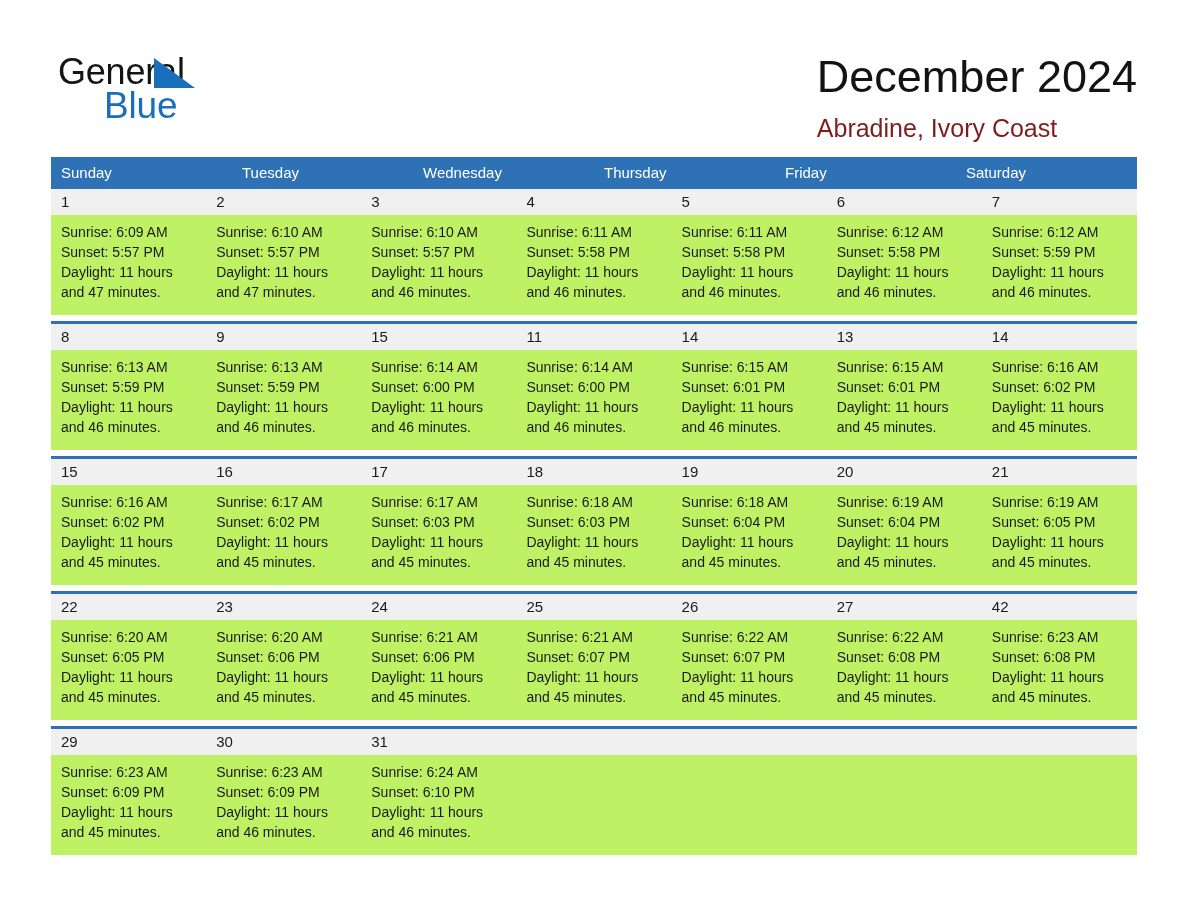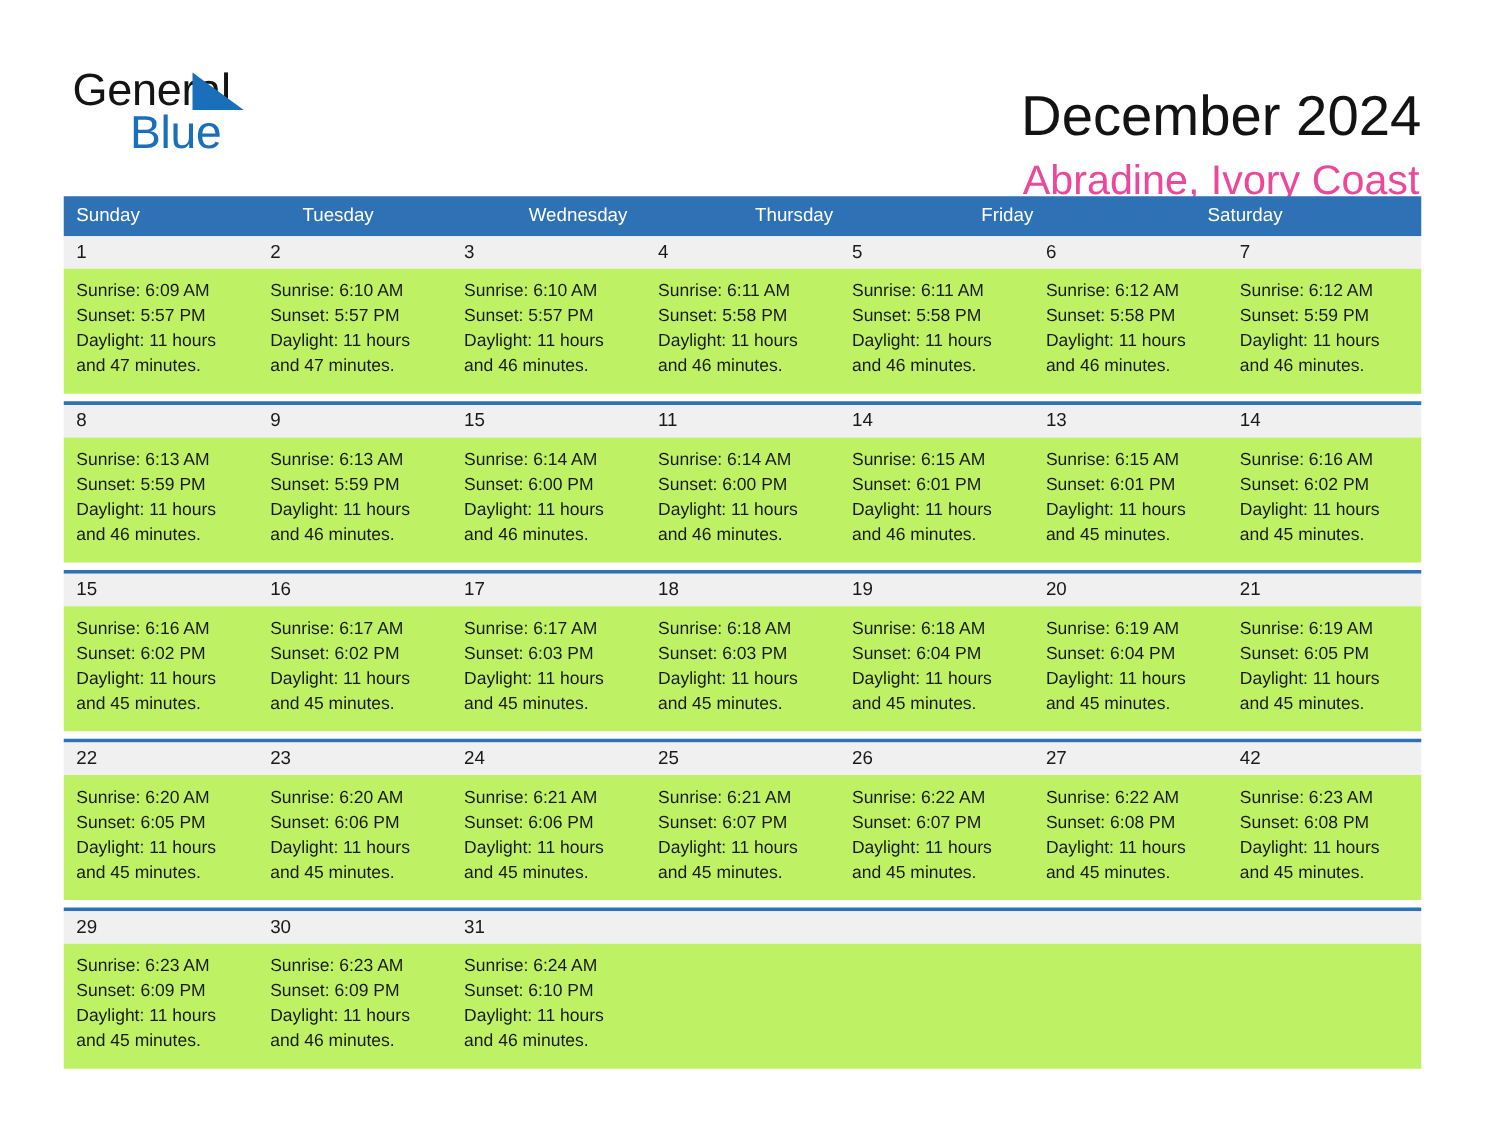--- a/index.html
+++ b/index.html
@@ -65,35 +65,35 @@
     font-size: 37px;
     line-height: 40px;
     color: #1a6fba;
     letter-spacing: -0.2px;
     white-space: nowrap;
   }
 
   .title-block {
     position: absolute;
     right: 51px;
-    top: 66px;
-    text-align: center;
+    top: 50px;
+    text-align: left;
   }
   .month-title {
     font-size: 45px;
     line-height: 54px;
     color: #131313;
     font-weight: normal;
     margin: 0;
     white-space: nowrap;
   }
   .location {
-    font-size: 33px;
+    font-size: 25px;
     line-height: 32px;
-    color: #ec4899;
+    color: #7f1d1d;
     margin: 8px 0 0 0;
     white-space: nowrap;
   }
 
   
   .calendar {
     position: absolute;
     left: 51px;
     top: 157px;
     width: 1086px;

